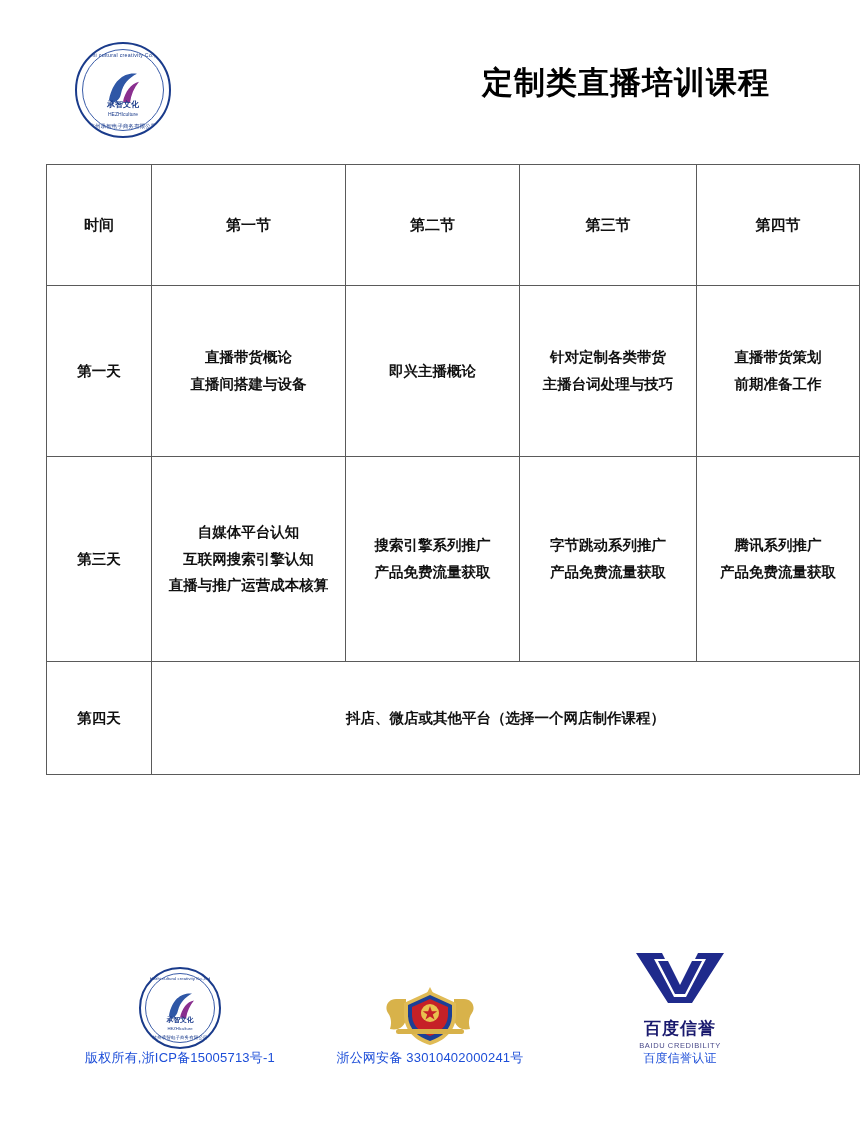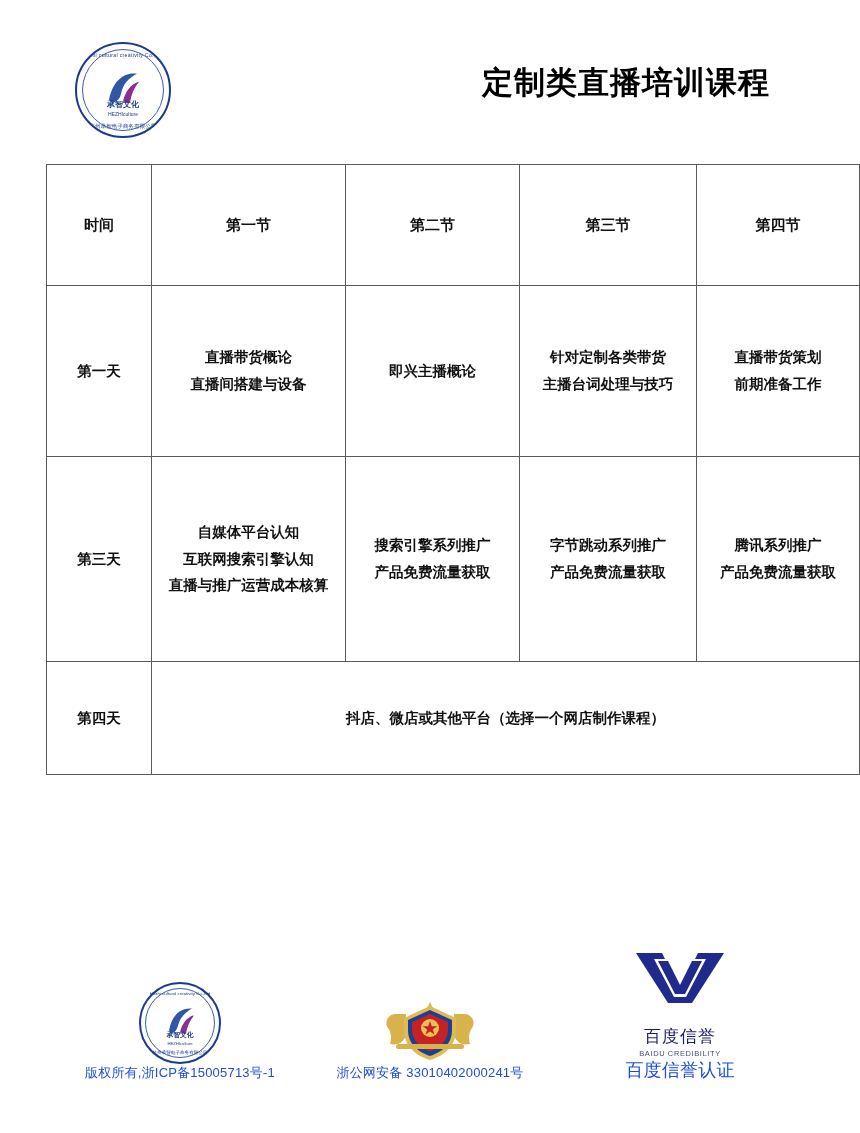--- a/index.html
+++ b/index.html
@@ -163,21 +163,21 @@
     width: 250px;
     text-align: center;
     position: relative;
   }
   .badge .badge-caption {
     font-size: 13px;
     color: #1d4ed8;
     letter-spacing: .2px;
   }
   .badge .badge-caption.small {
-    font-size: 18px;
+    font-size: 12px;
   }
 
   
   .seal-small {
     width: 78px;
     height: 78px;
     margin: 0 auto;
     border-radius: 50%;
     border: 2px solid #1a3b8b;
     position: relative;
@@ -217,24 +217,24 @@
     margin: 0 auto;
     text-align: center;
   }
   .baidu-v {
     width: 96px;
     height: 58px;
     margin: 0 auto;
   }
   .baidu-title {
     font-size: 17px;
-    font-weight: normal;
+    font-weight: bold;
     color: #1a1a6e;
     letter-spacing: 1px;
-    margin-top: 14px;
+    margin-top: 6px;
   }
   .baidu-en {
     font-size: 7.5px;
     color: #4a4a8a;
     letter-spacing: .6px;
     margin-top: 1px;
   }
 </style>
 </head>
 <body>

